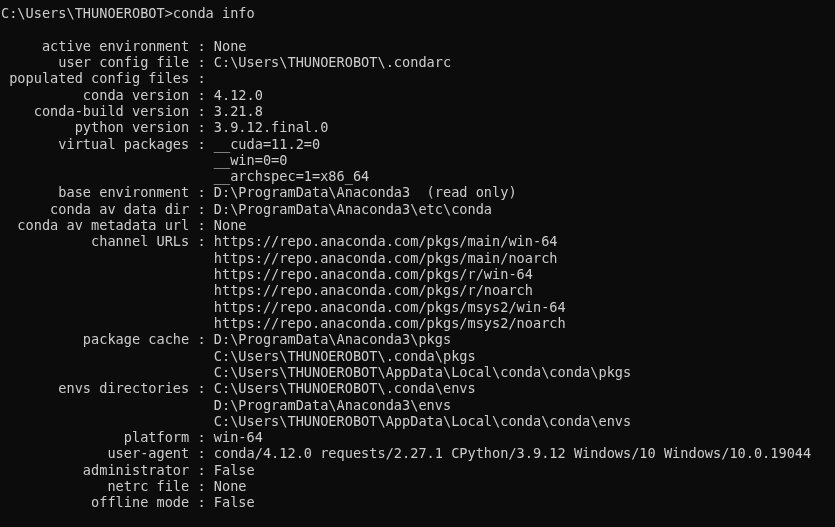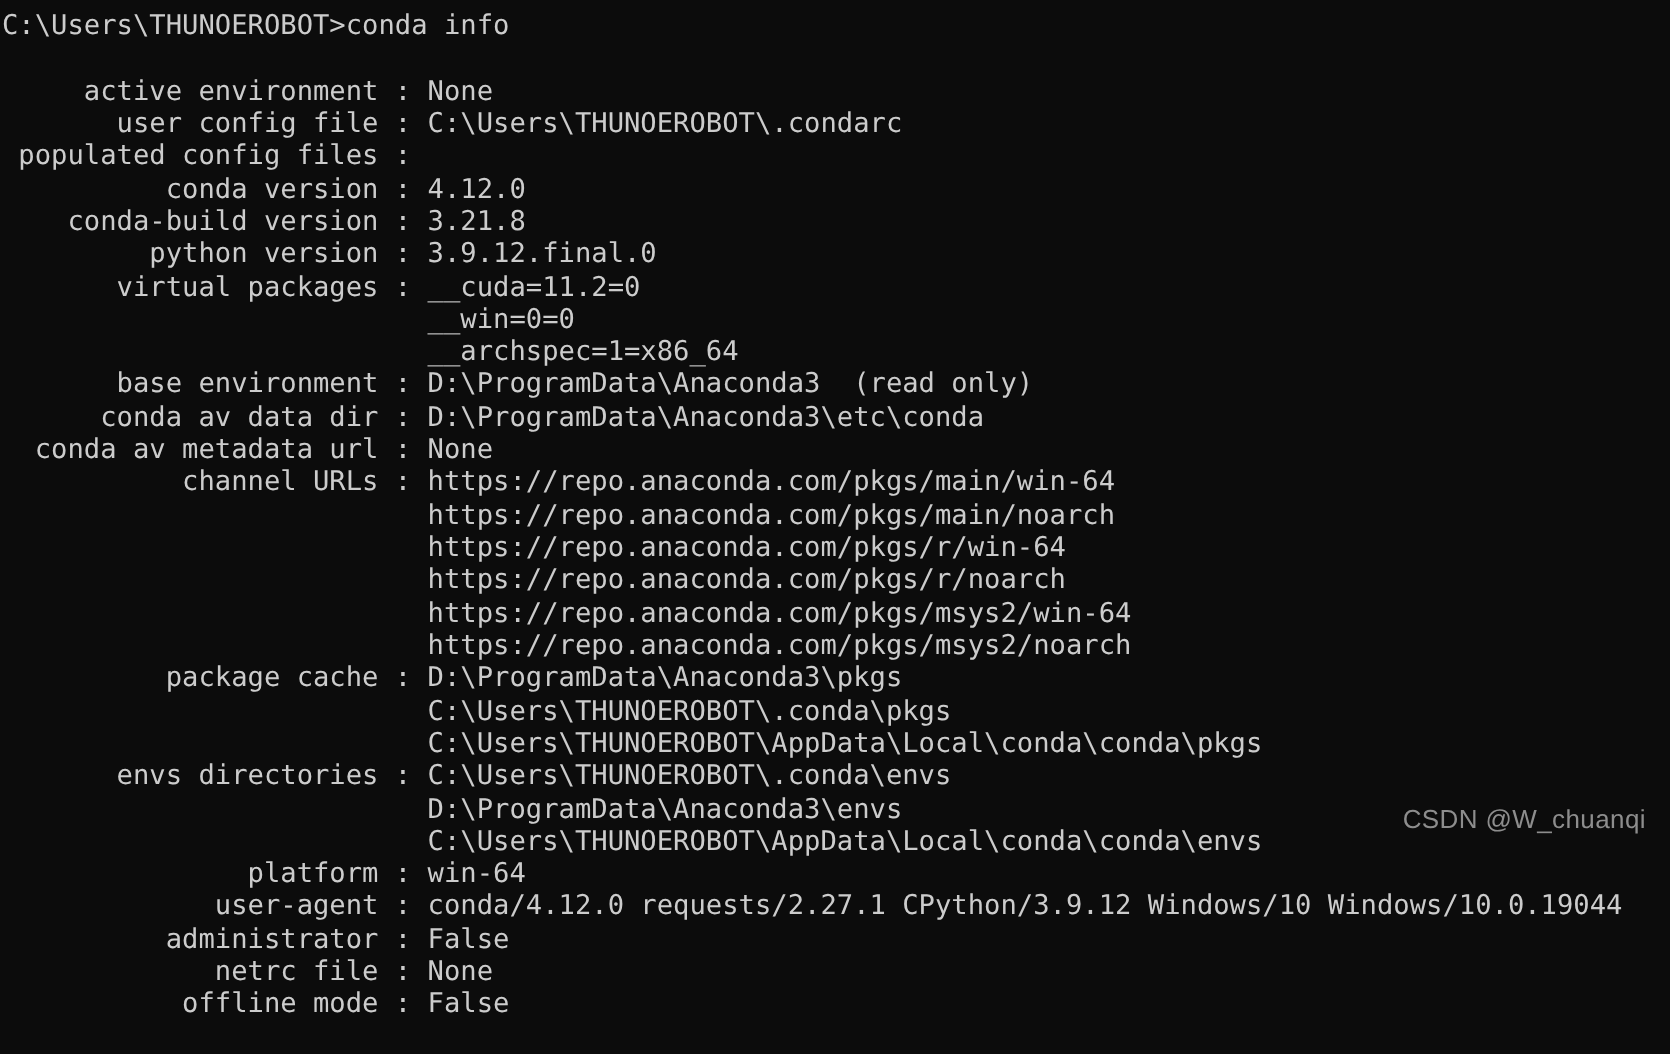--- a/index.html
+++ b/index.html
@@ -74,14 +74,13 @@
                           C:\Users\THUNOEROBOT\.conda\pkgs
                           C:\Users\THUNOEROBOT\AppData\Local\conda\conda\pkgs
        envs directories : C:\Users\THUNOEROBOT\.conda\envs
                           D:\ProgramData\Anaconda3\envs
                           C:\Users\THUNOEROBOT\AppData\Local\conda\conda\envs
                platform : win-64
              user-agent : conda/4.12.0 requests/2.27.1 CPython/3.9.12 Windows/10 Windows/10.0.19044
           administrator : False
              netrc file : None
            offline mode : False</pre>
-  <div class="watermark">CSDN @W_chuanqi</div>
 </div>
 
 </body></html>

